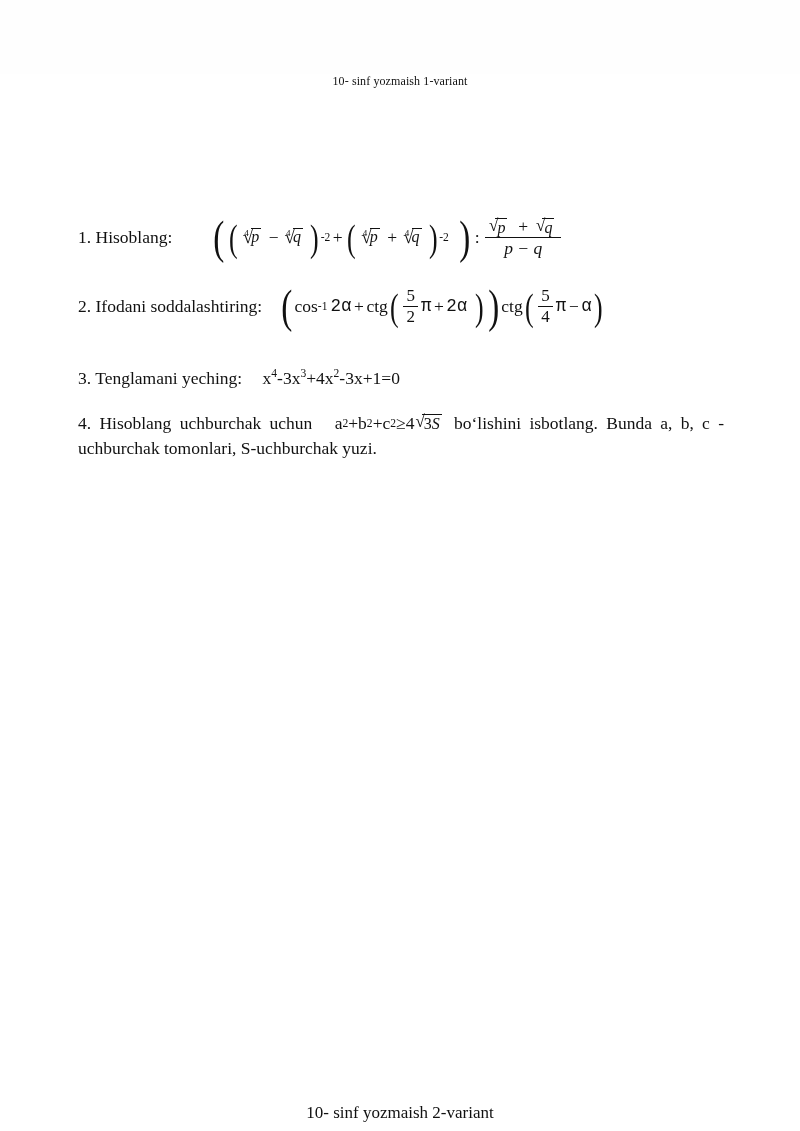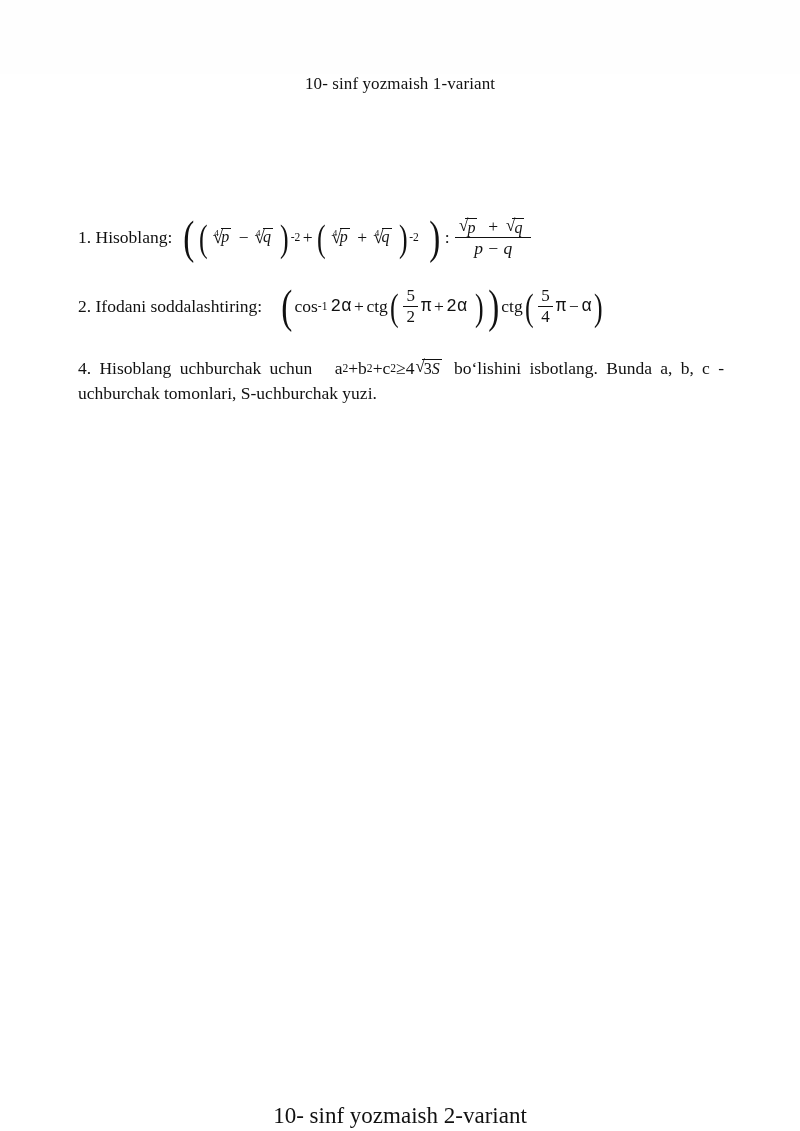--- a/index.html
+++ b/index.html
@@ -17,21 +17,21 @@
   }
   .page {
     position: relative;
     width: 800px;
     height: 1131px;
     background: #ffffff;
     box-sizing: border-box;
   }
   .doc-title {
     text-align: center;
-    font-size: 17px;
+    font-size: 12px;
     margin-top: 74px;
     letter-spacing: 0.1px;
   }
   .content {
     position: absolute;
     left: 78px;
     top: 136px;
     width: 646px;
   }
   .item {
@@ -40,20 +40,21 @@
     text-align: justify;
   }
   .item-label {
     white-space: nowrap;
   }
   
   .p1 {
     display: flex;
     align-items: center;
     min-height: 54px;
+    gap: 30px;
   }
   .p1 .lead { margin-right: 9px; }
   
   .math {
     font-family: "Liberation Serif", "DejaVu Serif", serif;
     display: inline-flex;
     align-items: center;
     white-space: nowrap;
   }
   .mi { font-style: italic; }
@@ -170,21 +171,21 @@
   .p3 .expr { margin-left: 16px; }
   .p4 { margin-top: 20px; }
   .p5 { margin-top: 20px; }
   .gap-sm { display: inline-block; width: 14px; }
   .footer-title {
     position: absolute;
     left: 0;
     right: 0;
     top: 1029px;
     text-align: center;
-    font-size: 23px;
+    font-size: 17px;
   }
   .ctg { font-style: normal; }
 </style>
 </head>
 <body>
 
 <div class="page">
 
   <div class="doc-title">10- sinf yozmaish 1-variant</div>
 
@@ -270,20 +271,24 @@
           <span class="num">5</span>
           <span class="den">4</span>
         </span>
         <span class="greek">π</span>
         <span class="op">−</span>
         <span class="greek">α</span>
         <span class="paren med">)</span>
       </span>
     </div>
 
+    <div class="item p3">
+      <span class="item-label"><span>3.</span> <span>Tenglamani yeching:</span></span>
+      <span class="expr"><span>x</span><span class="sup">4</span><span>-3x</span><span class="sup">3</span><span>+4x</span><span class="sup">2</span><span>-3x+1=0</span></span>
+    </div>
 
     <div class="item p4">
       <span>4.</span>
       <span>Hisoblang uchburchak uchun</span>
       <span class="gap-sm"></span><span class="math">
           <span>a</span>
           <span class="sup">2</span>
           <span>+b</span>
           <span class="sup">2</span>
           <span>+c</span>

